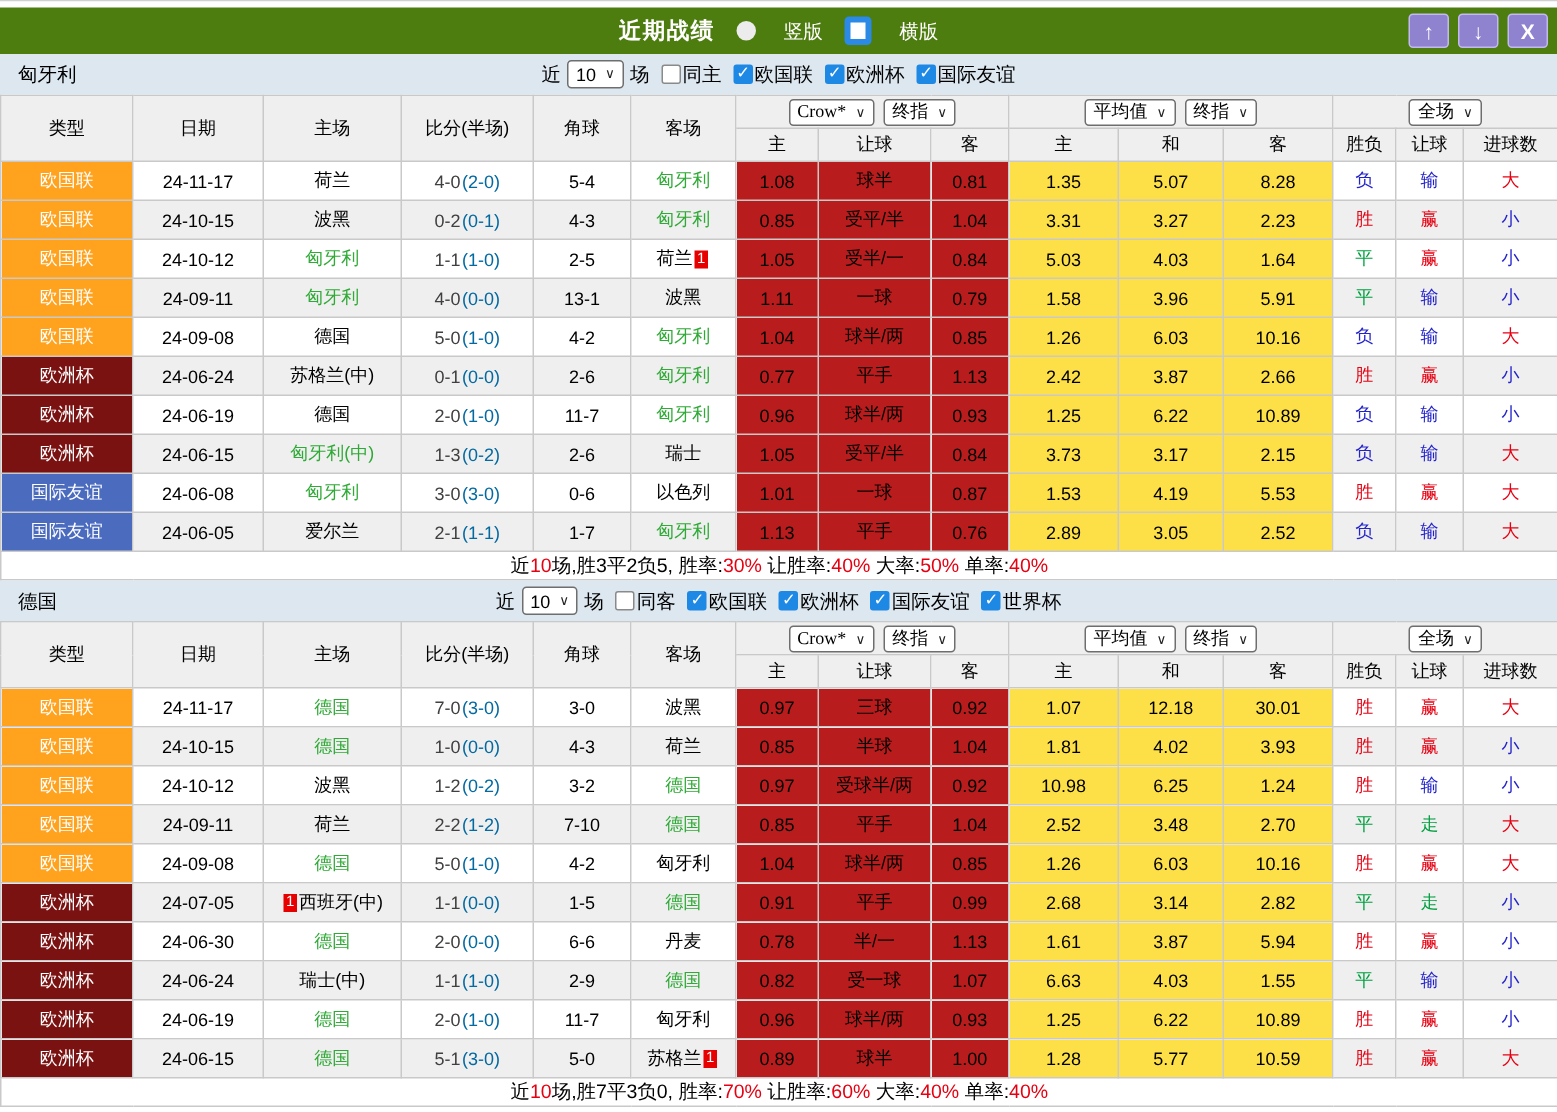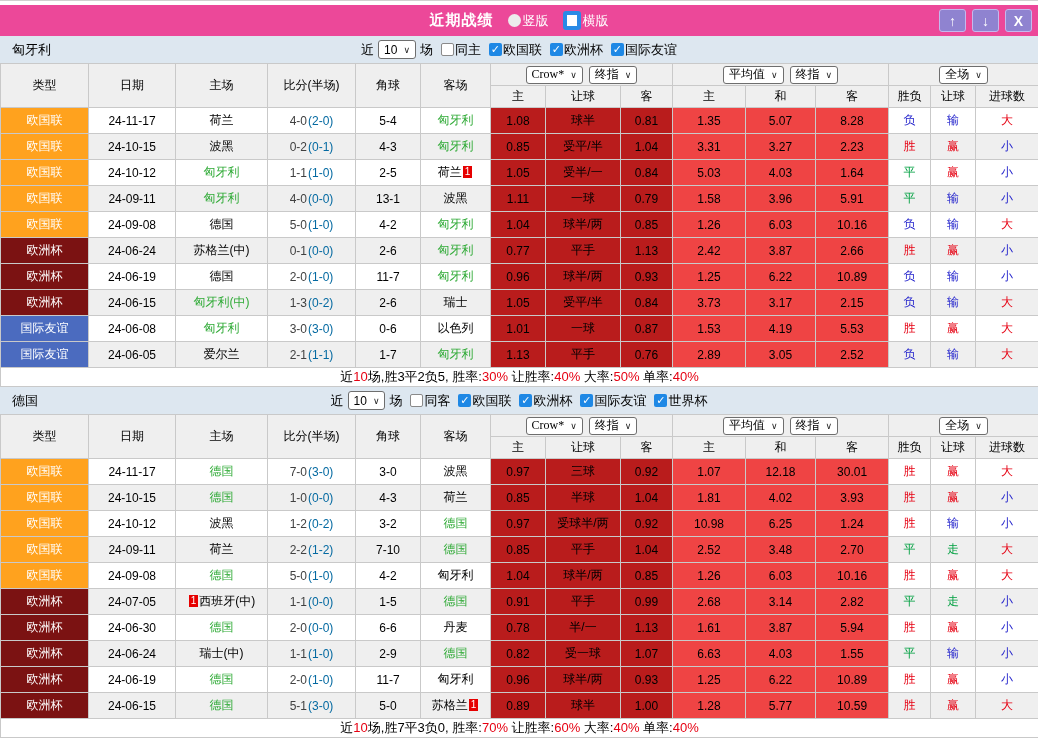--- a/index.html
+++ b/index.html
@@ -1,23 +1,23 @@
 <!DOCTYPE html>
 <html><head>
 <meta charset="utf-8">
 <style>
   * { box-sizing: border-box; }
   body { margin:0; background:#fff; font-family:"Liberation Sans","DejaVu Sans",sans-serif; color:#000; }
   .win { width:1038px; border-top:1px solid #d0d0d0; }
   .topstrip { height:4px; background:#fff; }
 
   
-  .titlebar { height:31px; background:#ec4899; display:flex; align-items:center; justify-content:center; position:relative; color:#fff; }
+  .titlebar { height:31px; background:#4d7c0f; display:flex; align-items:center; justify-content:center; position:relative; color:#fff; }
   .title { font-weight:bold; font-size:15px; letter-spacing:1px; }
-  .radio-opt { display:inline-flex; align-items:center; gap:2px; margin-left:14px; font-size:13px; cursor:pointer; }
+  .radio-opt { display:inline-flex; align-items:center; gap:19px; margin-left:14px; font-size:13px; cursor:pointer; }
   .radio { width:13px; height:13px; border-radius:50%; background:#ececec; display:inline-block; }
   .radio.sel { background:#fff; border:4px solid #2a8ae6; }
   .winbtns { position:absolute; right:6px; top:4px; display:flex; gap:6px; }
   .wbtn { width:27px; height:23px; background:#8f83d0; border:1px solid #c4b9ee; border-radius:3px; color:#fff; font-weight:bold; display:flex; align-items:center; justify-content:center; font-size:14px; cursor:pointer; padding:0; }
 
   
   .filterbar { height:27px; background:#dde7f0; position:relative; display:flex; align-items:center; justify-content:center; font-size:13px; }
   .filterbar > * { margin:0 2px; }
   .teamname { position:absolute; left:10px; font-size:13px; }
   .sel { display:inline-flex; align-items:center; gap:6px; background:#fff; border:1px solid #6e6e6e; border-radius:3px; padding:0 5px; height:19px; font-size:12px; cursor:pointer; white-space:nowrap; }
@@ -29,21 +29,21 @@
 
   
   table { border-collapse:collapse; table-layout:fixed; width:1038px; font-size:12px; }
   th, td { border:1px solid #c9c9c9; text-align:center; padding:0; white-space:nowrap; overflow:hidden; }
   thead th { background:#efefef; font-weight:normal; height:22px; }
   thead .sel { margin:0 3px; height:18px;font-family:Liberation Serif, serif; }
   tbody td { height:26px; }
   tbody tr.odd td { background:#fff; }
   tbody tr.even td { background:#efefef; }
   tbody tr td.od { background:#b91c1c; }
-  tbody tr td.av { background:#ef4444; }
+  tbody tr td.av { background:#fde047; }
   tbody tr td.lg { color:#fff; }
   tbody tr td.lg-nl { background:#ffa21e; }
   tbody tr td.lg-ec { background:#7b1212; }
   tbody tr td.lg-fr { background:#4b6bbf; }
   .tm.focus { color:#2faa36; }
   .ft { color:#404040; }
   .ht { color:#0369a1; margin-left:1px; }
   .rc { display:inline-block; background:#e60000; color:#fff; font-size:10px; line-height:12px; padding:0 2px; margin:0 1px; vertical-align:1px; }
   .res-r { color:#e60012; }
   .res-b { color:#2323cc; }

